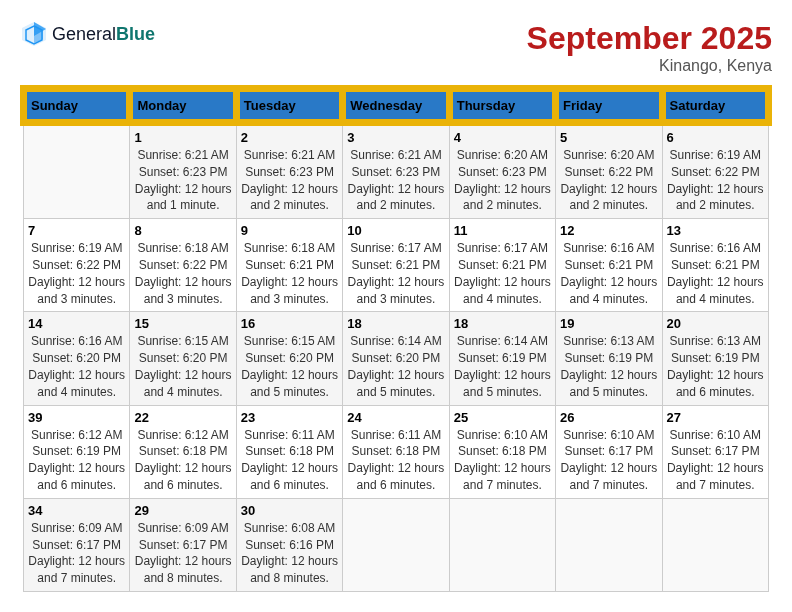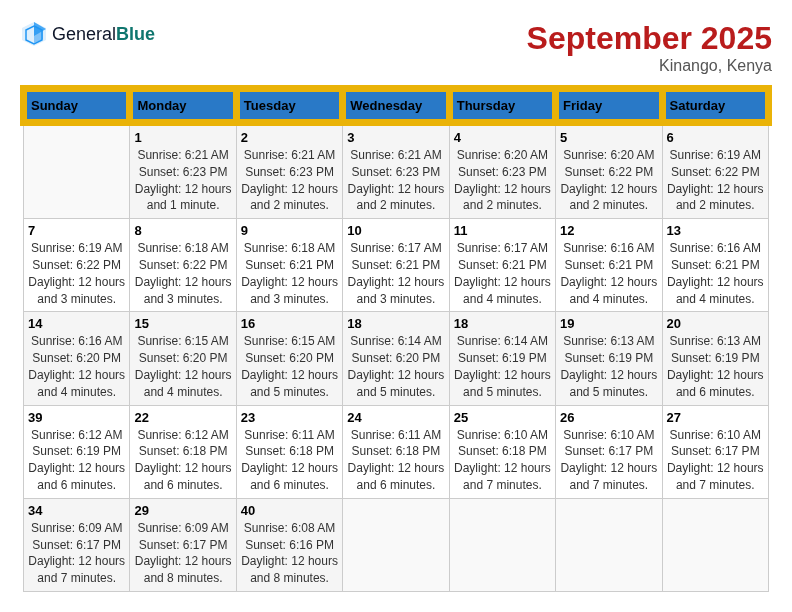--- a/index.html
+++ b/index.html
@@ -331,21 +331,21 @@
 and 7 minutes.</div>
         </td>
         <td>
           <span class="day-num">29</span>
           <div class="day-info" style="white-space: pre-line;">Sunrise: 6:09 AM
 Sunset: 6:17 PM
 Daylight: 12 hours
 and 8 minutes.</div>
         </td>
         <td>
-          <span class="day-num">40</span>
+          <span class="day-num">30</span>
           <div class="day-info" style="white-space: pre-line;">Sunrise: 6:08 AM
 Sunset: 6:16 PM
 Daylight: 12 hours
 and 8 minutes.</div>
         </td>
         <td class="empty-cell"></td>
         <td class="empty-cell"></td>
         <td class="empty-cell"></td>
         <td class="empty-cell"></td>
       </tr>

